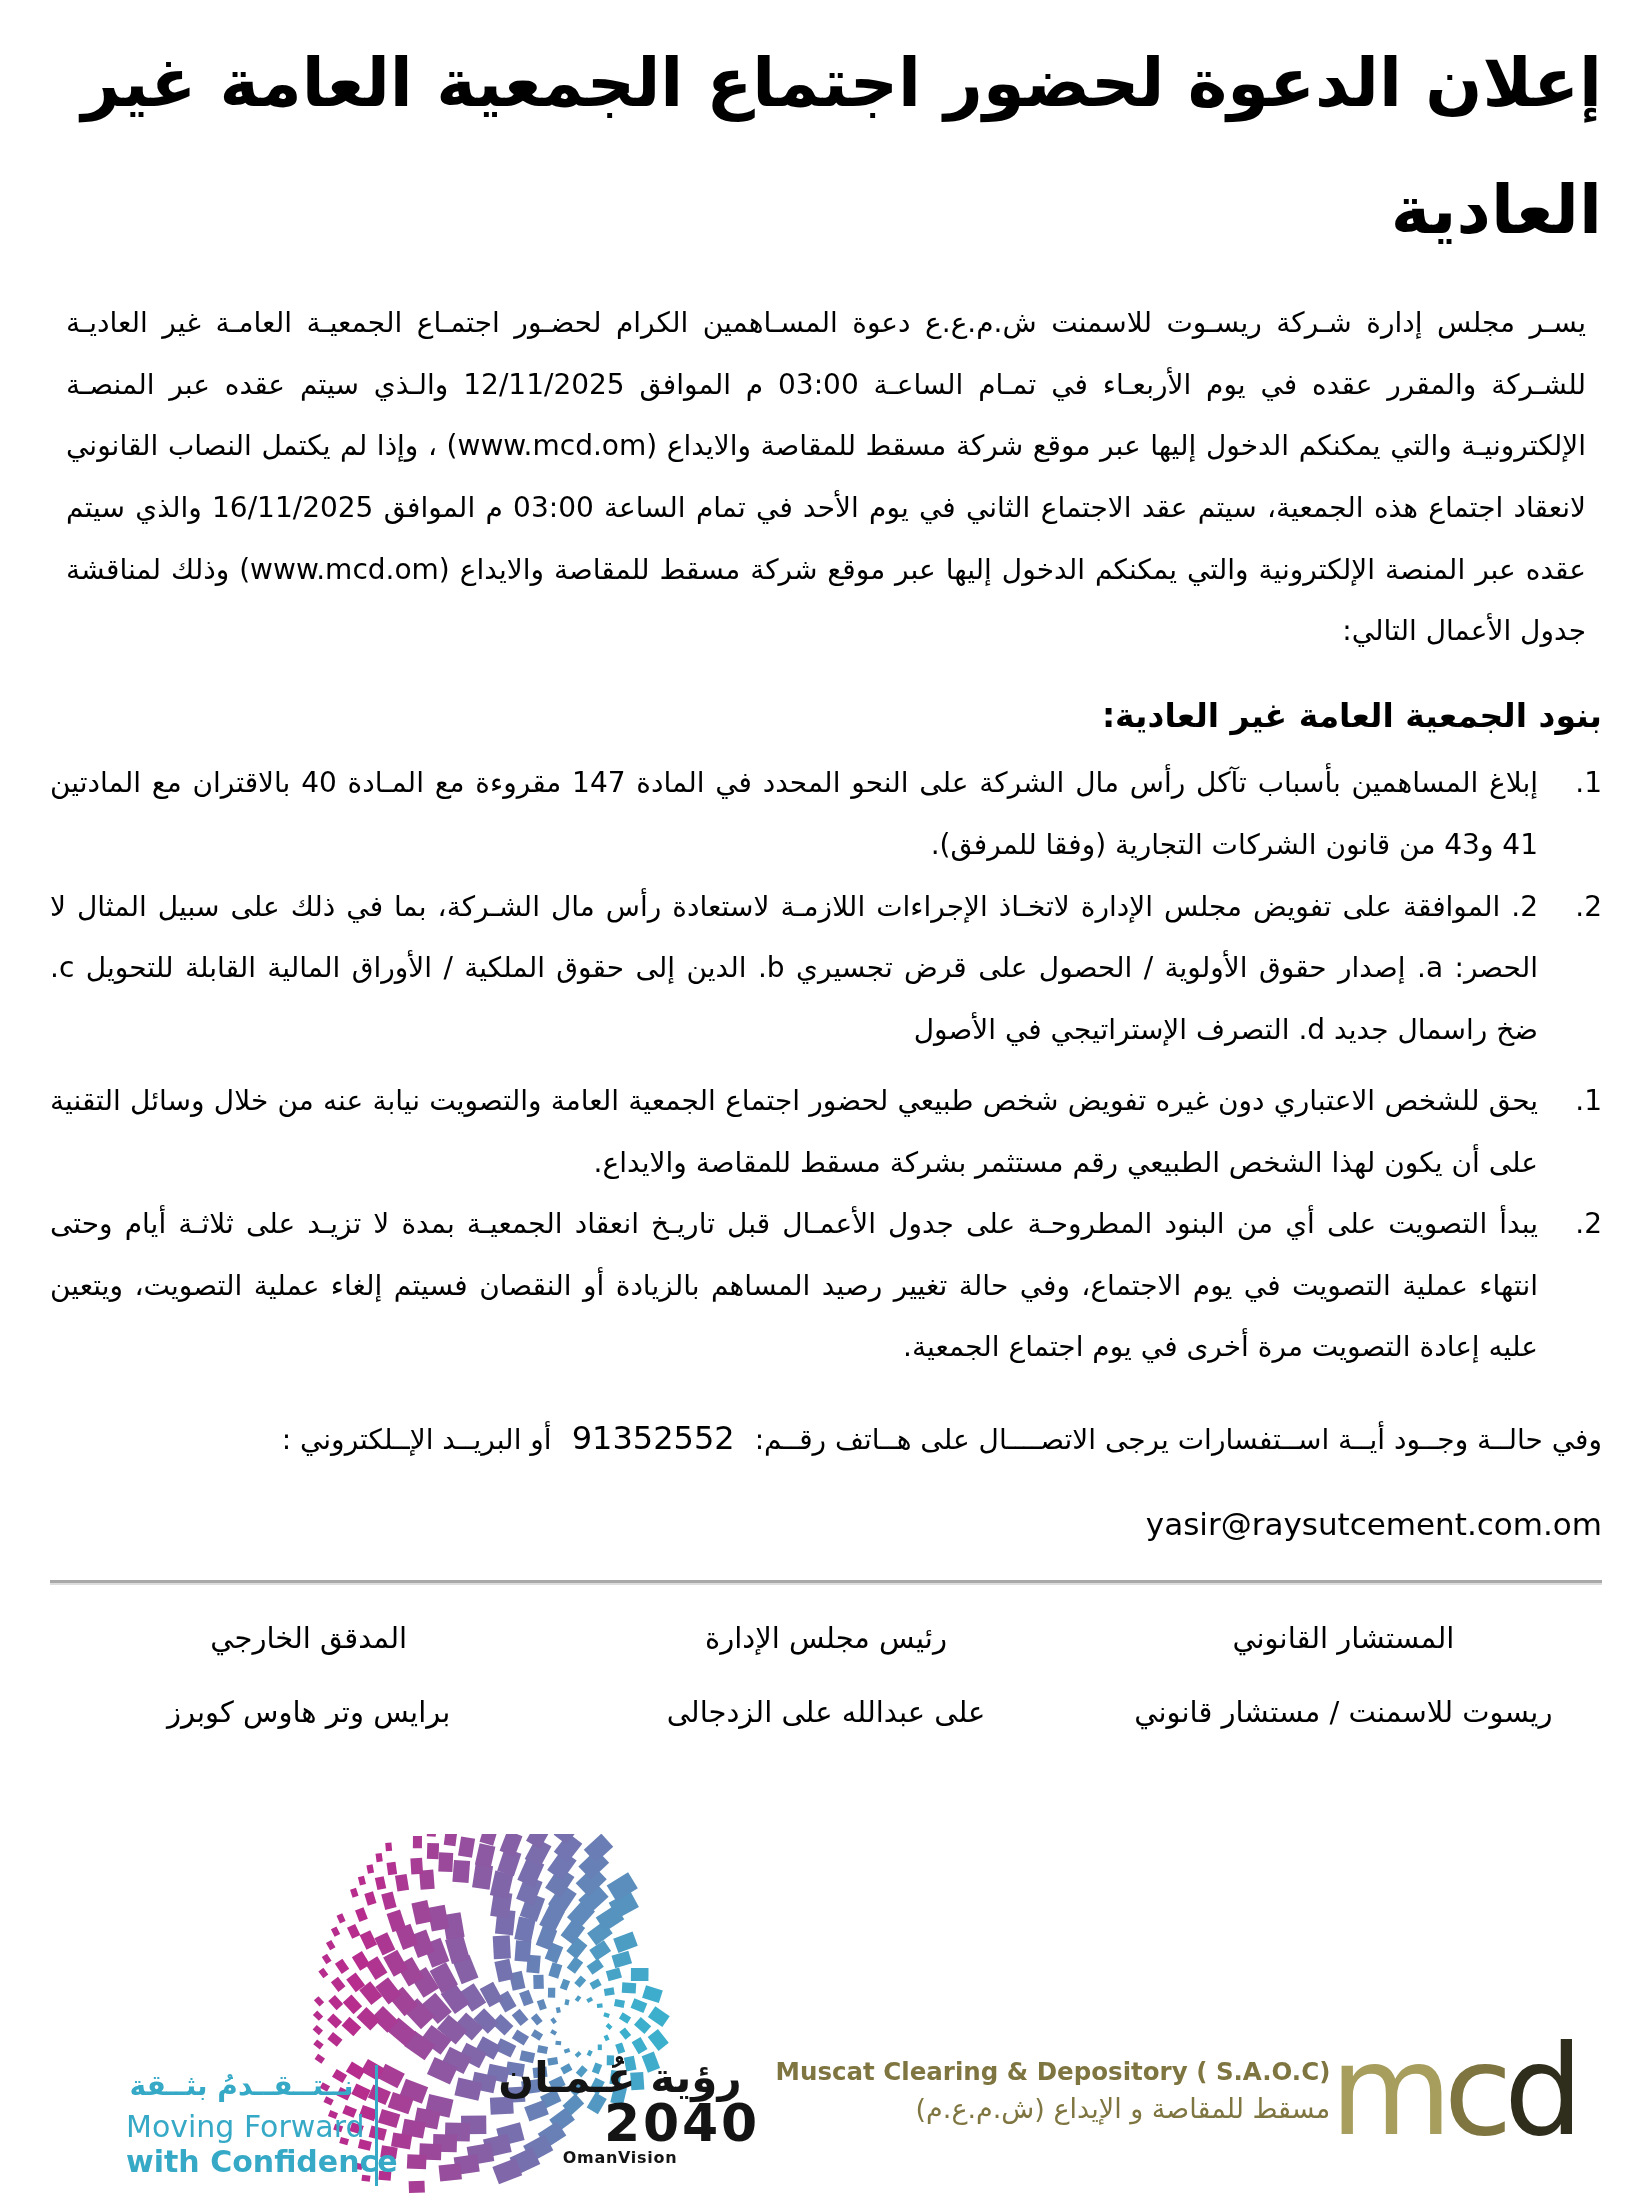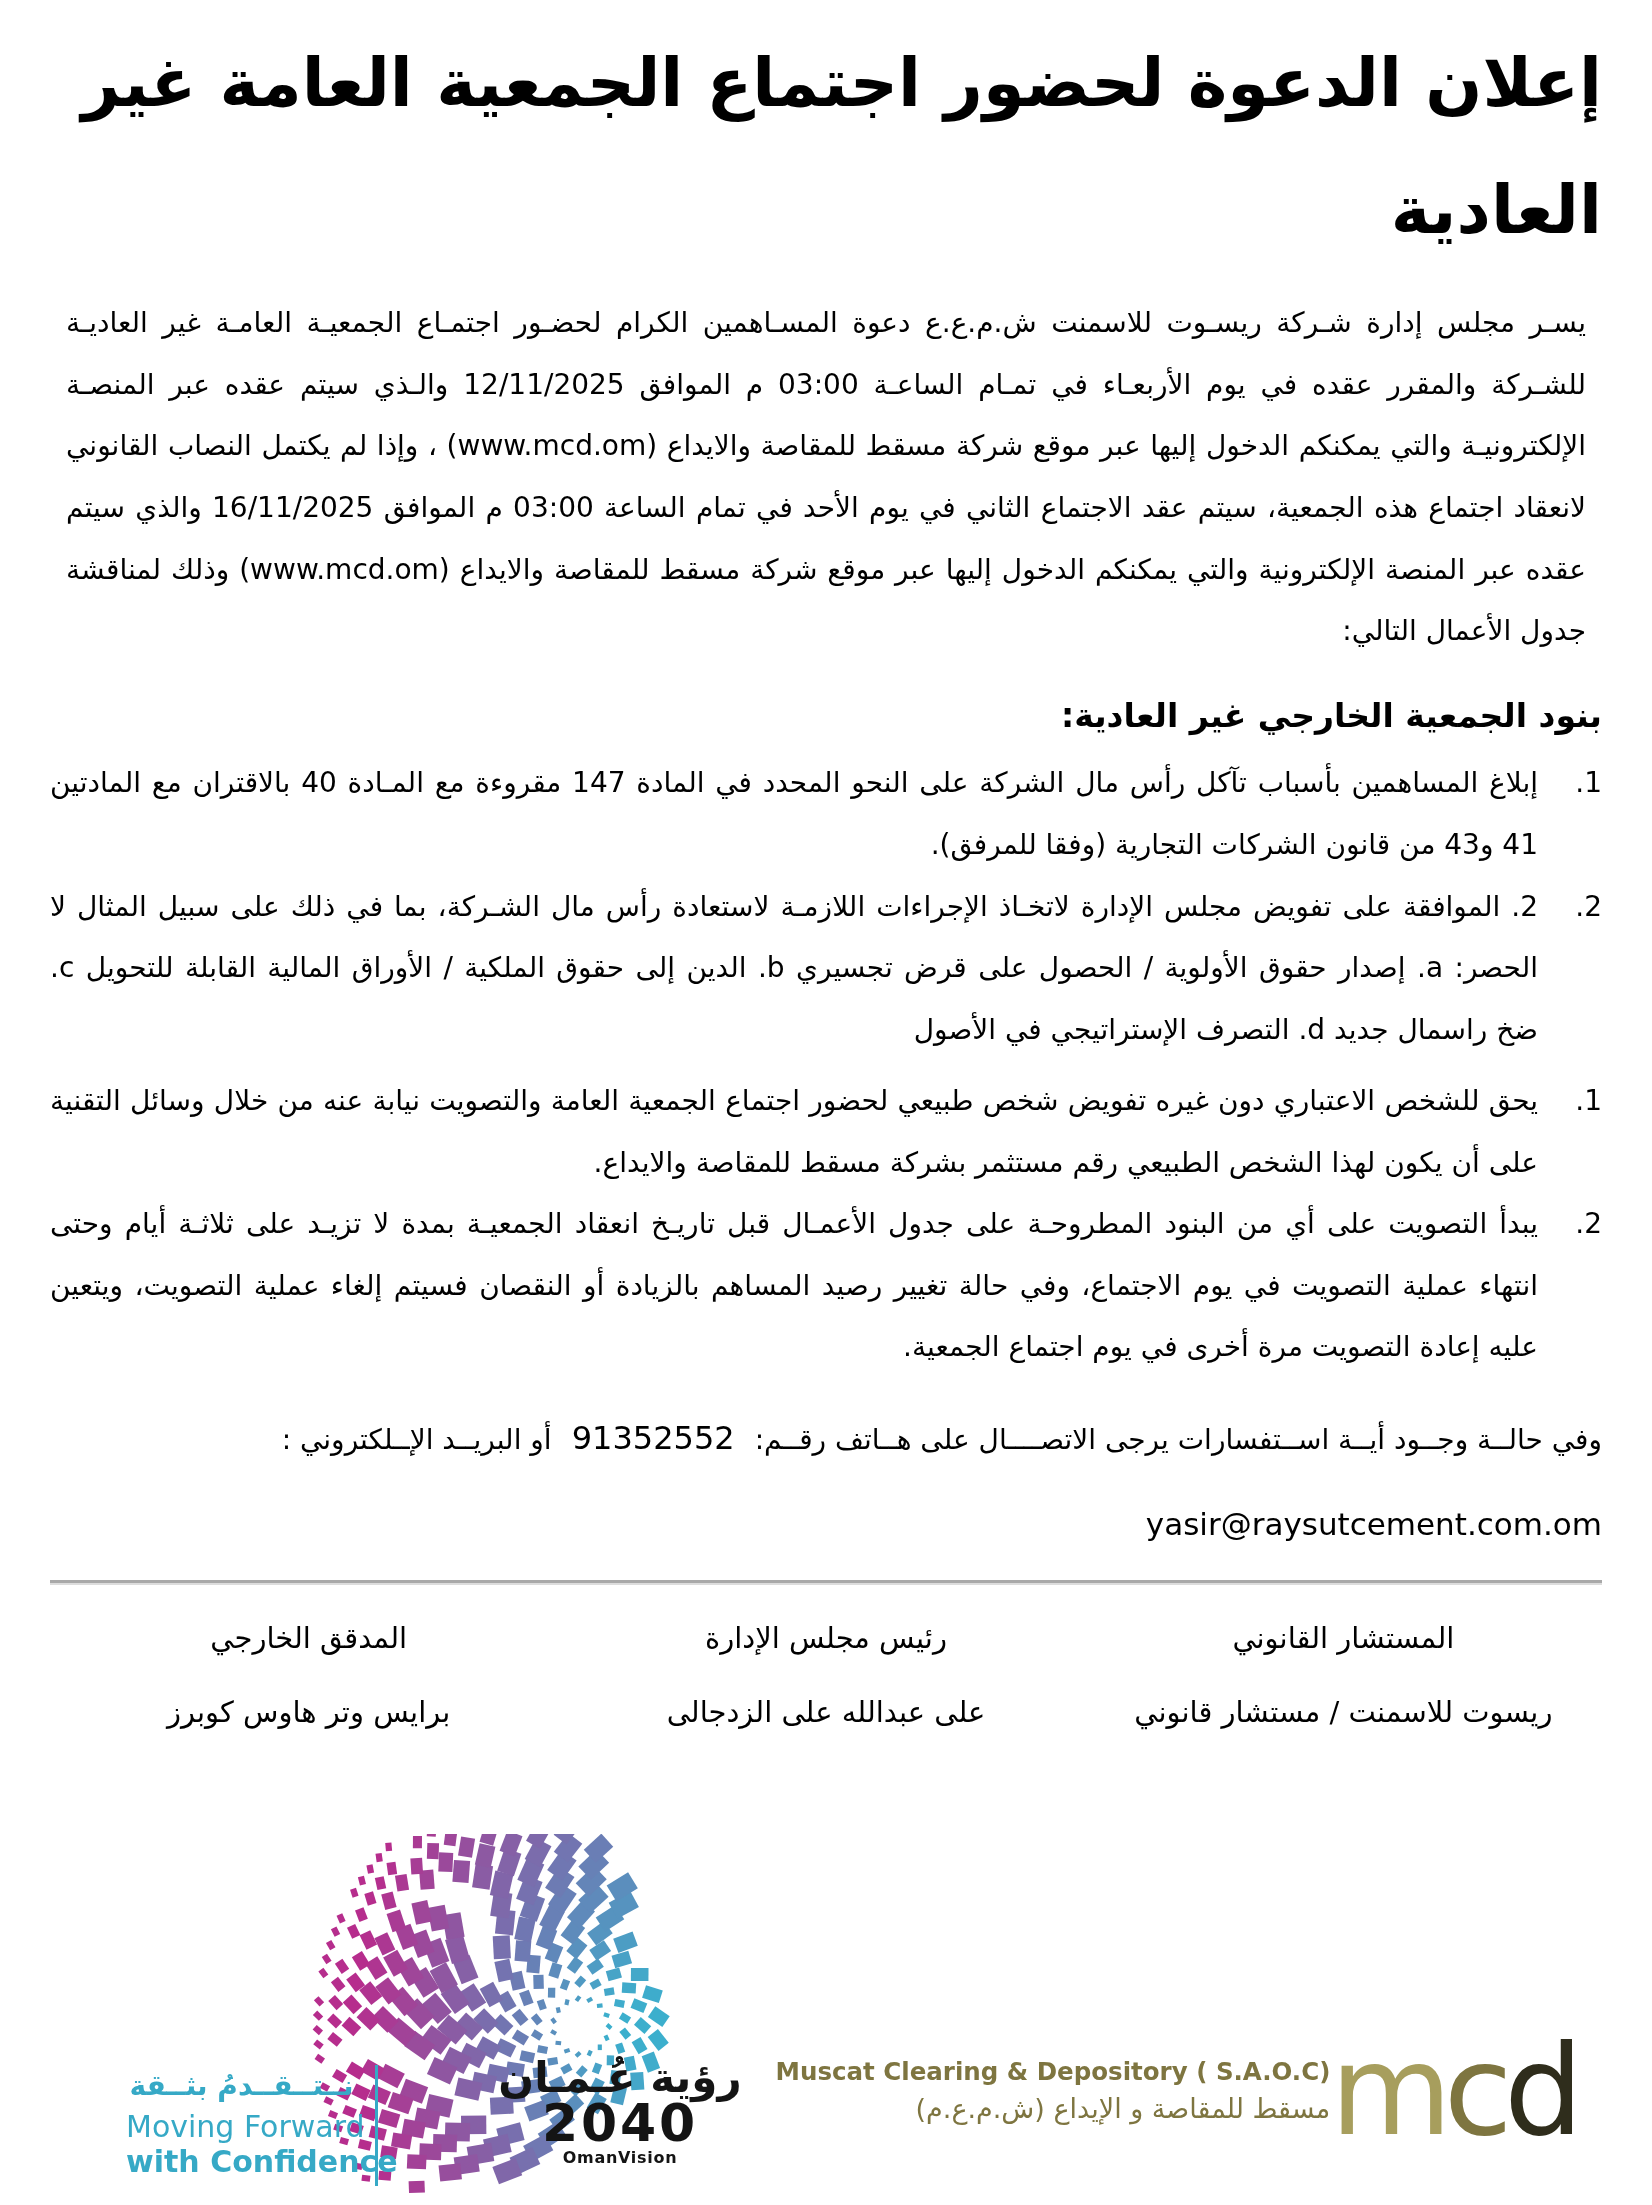--- a/index.html
+++ b/index.html
@@ -31,21 +31,21 @@
 
   .footer{position:absolute;left:0;right:0;bottom:0;height:371px;}
   .vision-logo{position:absolute;left:98px;top:0;width:868px;height:371px;}
   .vision-swirl{position:absolute;left:119px;top:0;width:546px;height:378px;overflow:hidden;}
   .vision-tagline{position:absolute;left:28px;top:231px;width:231px;border-right:3.5px solid #36a9c6;padding:4.2px 18px 7px 0;color:#36a9c6;text-align:left;direction:ltr;}
   .vt-ar{font-size:28px;font-weight:bold;text-align:center;direction:rtl;letter-spacing:0.7px;}
   .vt-en1{font-size:30px;margin-top:7px;white-space:nowrap;}
   .vt-en2{font-size:30px;font-weight:bold;white-space:nowrap;}
   .vision-name{position:absolute;left:382px;top:223px;width:280px;text-align:center;color:#141414;direction:ltr;}
   .vn-ar{font-size:42px;font-weight:bold;direction:rtl;line-height:1;}
-  .vn-year{font-size:52px;font-weight:bold;line-height:0.95;letter-spacing:2.8px;}
+  .vn-year{font-size:52px;font-weight:bold;line-height:0.95;letter-spacing:2.8px;text-align:right;}
   .vn-en{font-size:16px;font-weight:bold;letter-spacing:0.7px;}
 
   .mcd-logo{position:absolute;right:77px;top:210px;display:flex;align-items:center;direction:ltr;}
   .mcd-text{text-align:right;color:#7e7540;margin-right:0;}
   .mcd-en{font-size:24.5px;font-weight:bold;white-space:nowrap;}
   .mcd-ar{font-size:27px;direction:rtl;margin-top:7px;white-space:nowrap;}
   .mcd-word{font-size:125px;line-height:0.75;letter-spacing:-8.4px;font-weight:500;}
   .mcd-m{color:#a79e5d;}
   .mcd-c{color:#7e7540;}
   .mcd-d{color:#2f2d1c;}
@@ -56,21 +56,21 @@
 <div class="page">
   <div class="content">
 
     <h1 class="doc-title">
       <span class="t-line">إعلان الدعوة لحضور اجتماع الجمعية العامة غير</span>
       <span class="t-line">العادية</span>
     </h1>
 
     <p class="body-text">يسـر مجلس إدارة شـركة ريسـوت للاسمنت ش.م.ع.ع دعوة المسـاهمين الكرام لحضـور اجتمـاع الجمعيـة العامـة غير العاديـة للشـركة والمقرر عقده في يوم الأربعـاء في تمـام الساعـة 03:00 م الموافق 12/11/2025 والـذي سيتم عقده عبر المنصـة الإلكترونيـة والتي يمكنكم الدخول إليها عبر موقع شركة مسقط للمقاصة والايداع (www.mcd.om) ، وإذا لم يكتمل النصاب القانوني لانعقاد اجتماع هذه الجمعية، سيتم عقد الاجتماع الثاني في يوم الأحد في تمام الساعة 03:00 م الموافق 16/11/2025 والذي سيتم عقده عبر المنصة الإلكترونية والتي يمكنكم الدخول إليها عبر موقع شركة مسقط للمقاصة والايداع (www.mcd.om) وذلك لمناقشة جدول الأعمال التالي:</p>
 
-    <h2 class="section-heading">بنود الجمعية الخارجي غير العادية:</h2>
+    <h2 class="section-heading">بنود الجمعية العامة غير العادية:</h2>
 
     <div class="list">
       <div class="list-item">
         <span class="marker">1.</span>
         <span class="item-text">إبلاغ المساهمين بأسباب تآكل رأس مال الشركة على النحو المحدد في المادة 147 مقروءة مع المـادة 40 بالاقتران مع المادتين 41 و43 من قانون الشركات التجارية (وفقا للمرفق).</span>
       </div>
       <div class="list-item">
         <span class="marker">2.</span>
         <span class="item-text">2. الموافقة على تفويض مجلس الإدارة لاتخـاذ الإجراءات اللازمـة لاستعادة رأس مال الشـركة، بما في ذلك على سبيل المثال لا الحصر: a. إصدار حقوق الأولوية / الحصول على قرض تجسيري b. الدين إلى حقوق الملكية / الأوراق المالية القابلة للتحويل c. ضخ راسمال جديد d. التصرف الإستراتيجي في الأصول</span>
       </div>

